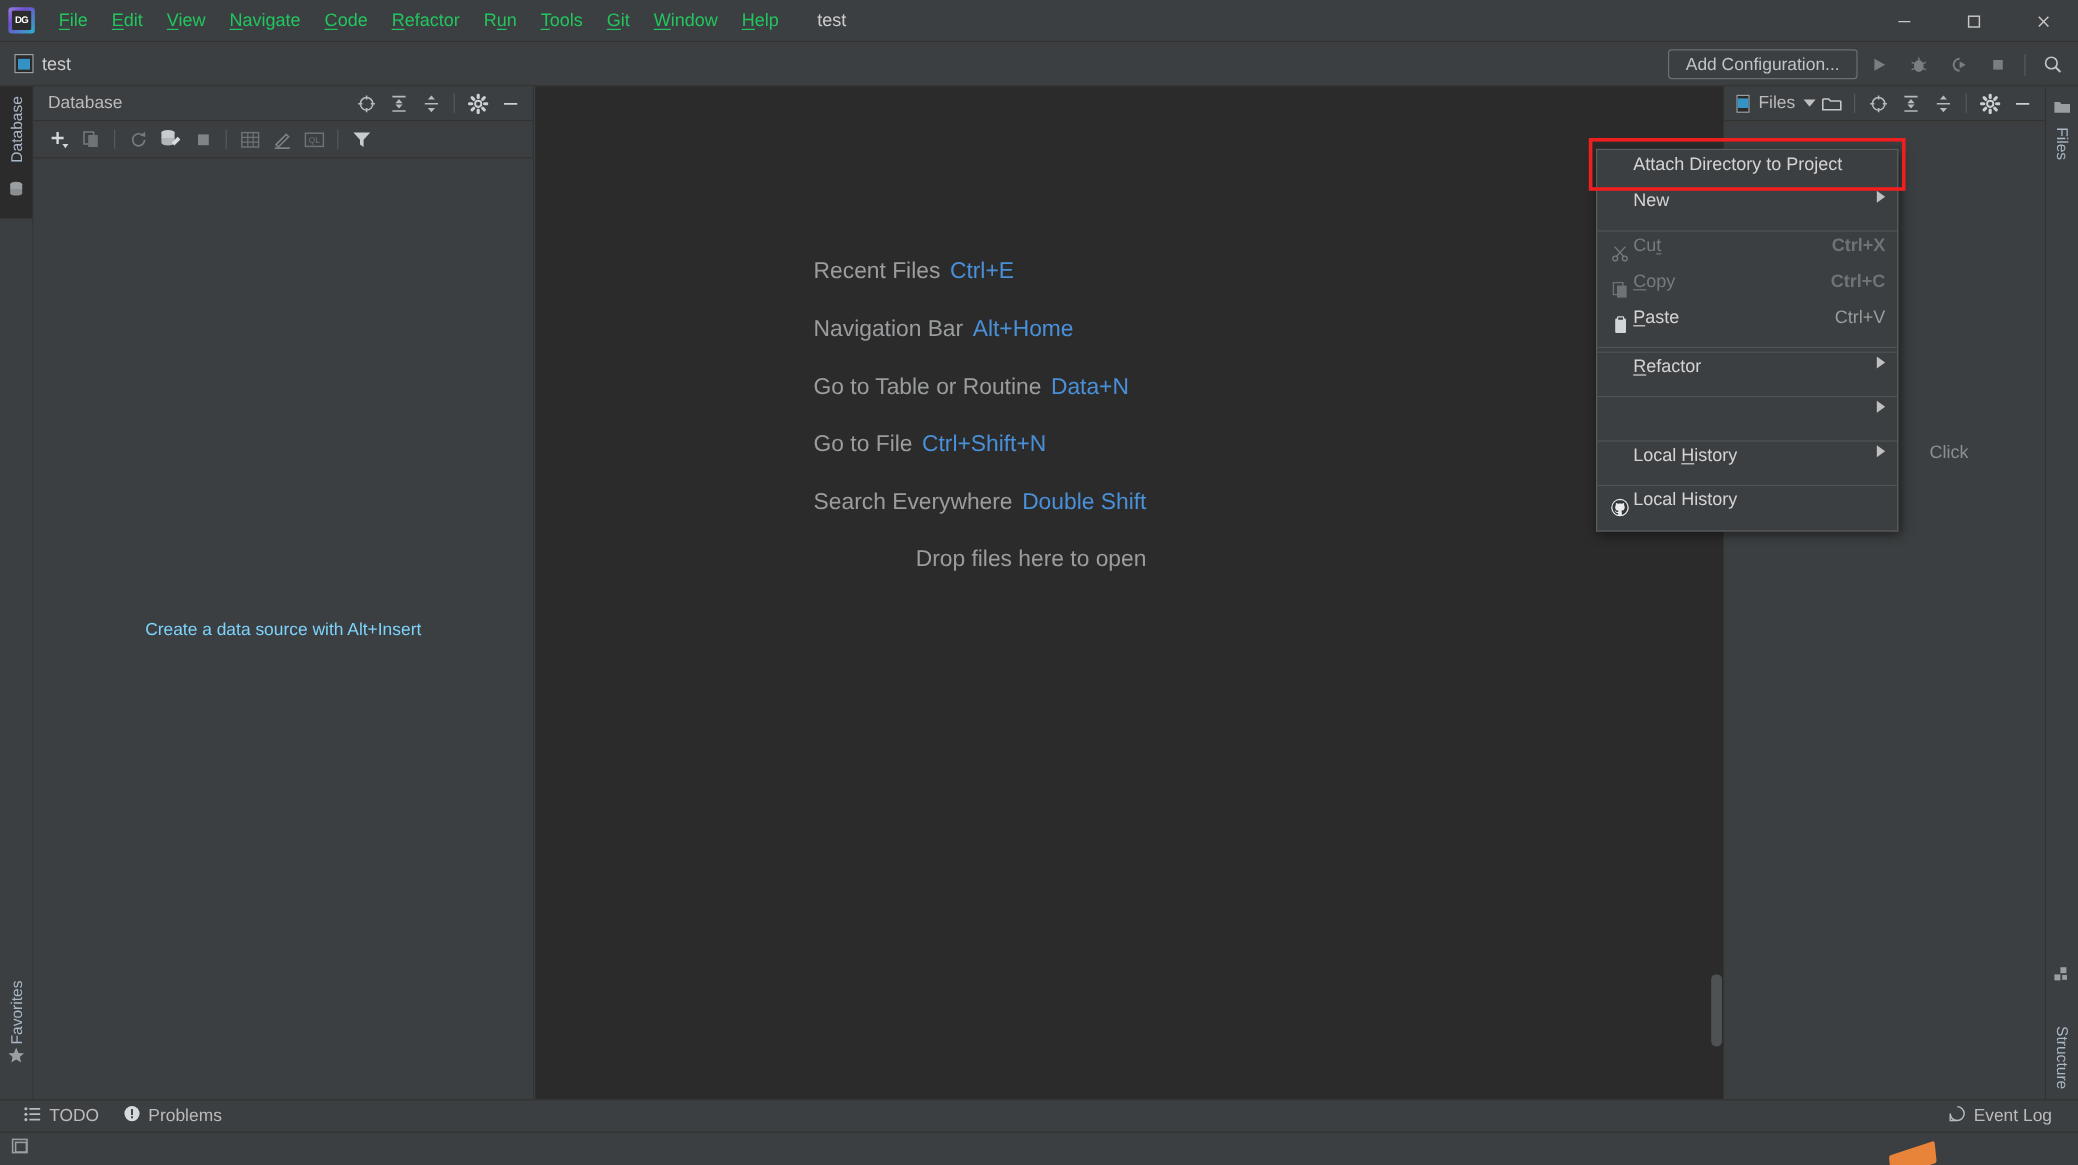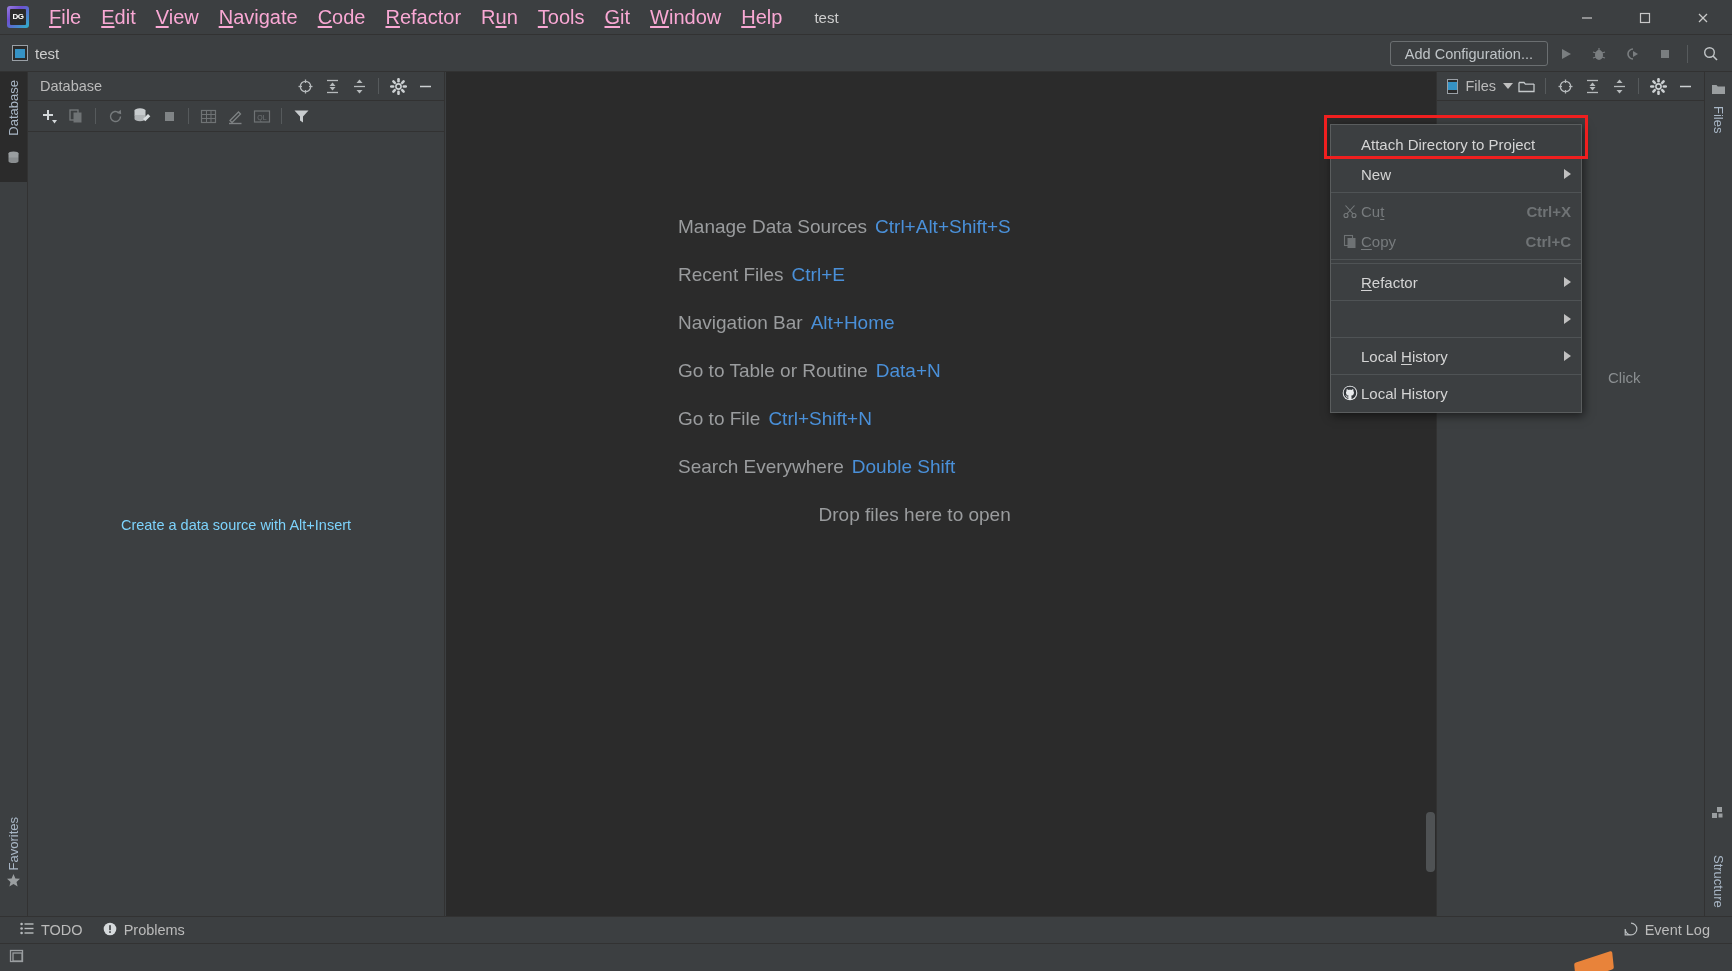--- a/index.html
+++ b/index.html
@@ -26,21 +26,21 @@
   }
   .app-logo .inner {
     position: absolute; left: 3px; top: 3px; right: 3px; bottom: 3px;
     background: #2b2b2b; border-radius: 1px;
   }
   .app-logo span {
     position: relative; color: #ffffff; font-size: 8px; font-weight: bold;
     letter-spacing: -0.5px; line-height: 1;
   }
   .menu-item {
-    font-size: 20px; color: #f9a8d4; padding: 4px 10px; cursor: default;
+    font-size: 15px; color: #22c55e; padding: 4px 10px; cursor: default;
     white-space: nowrap;
   }
   .menu-item u { text-decoration: underline; text-underline-offset: 2px; }
   .proj-name-top { font-size: 15px; color: #cdcdcd; margin-left: 22px; }
 
   .wincontrols { position: absolute; right: 0; top: 0; height: 35px; display: flex; }
   .wc { width: 58px; height: 35px; display: flex; align-items: center; justify-content: center; }
   .wc svg { display: block; }
 
   
@@ -142,21 +142,21 @@
   .files-body { position:absolute; top:30px; left:0; right:0; bottom:0; background:#3c3f41; }
 
   
   .ctxmenu {
     position: absolute; left: 1330px; top: 124px; width: 252px;
     background: #3c3f41; border: 1px solid #5a5d5e;
     box-shadow: 2px 3px 9px rgba(0,0,0,0.55);
     padding: 4px 0 4px 0; z-index: 50;
   }
   .mi {
-    height: 30px; display: flex; align-items: center; position: relative;
+    height: 30px; display: flex; position: relative;
     font-size: 15px; color: #d4d4d4; padding-left: 8px; padding-right: 10px;
   }
   .mi.disabled { color: #777b7d; }
   .mi-ico { width: 22px; min-width:22px; display:flex; align-items:center; justify-content:center; }
   .mi-label { flex: 1; white-space: nowrap; }
   .mi-label u { text-decoration: underline; text-underline-offset: 2px; }
   .mi-accel { font-size: 15px; color: #9a9c9e; margin-left: 18px; white-space: nowrap; }
   .mi.disabled .mi-accel { color: #6f7375; font-weight: bold; }
   .mi-arrow {
     width:0;height:0;border-top:5px solid transparent;border-bottom:5px solid transparent;
@@ -428,23 +428,20 @@
     </div>
 
     <div class="db-body">
       <div class="db-empty">Create a data source with Alt+Insert</div>
     </div>
   </div>
 
   <div class="editor-bg">
     <div class="welcome">
       <div class="wrow">
-        <span>Manage Data Sources</span><span class="key">Ctrl+Alt+Shift+S</span>
-      </div>
-      <div class="wrow">
         <span>Recent Files</span><span class="key">Ctrl+E</span>
       </div>
       <div class="wrow">
         <span>Navigation Bar</span><span class="key">Alt+Home</span>
       </div>
       <div class="wrow">
         <span>Go to Table or Routine</span><span class="key">Data+N</span>
       </div>
       <div class="wrow">
         <span>Go to File</span><span class="key">Ctrl+Shift+N</span>
@@ -548,20 +545,30 @@
     <div class="mi disabled">
       <div class="mi-ico">
         <svg width="15" height="15" viewBox="0 0 15 15">
           <rect x="1.5" y="1.5" width="8" height="10" fill="none" stroke="#6e7274" stroke-width="1.1"></rect>
           <rect x="4.5" y="4" width="8" height="10" fill="#6e7274"></rect>
         </svg>
       </div>
       <div class="mi-label"><u>C</u>opy</div>
       <div class="mi-accel">Ctrl+C</div>
     </div>
+    <div class="mi">
+      <div class="mi-ico">
+        <svg width="15" height="16" viewBox="0 0 15 16">
+          <rect x="3" y="2.5" width="9" height="12" rx="1" fill="#d2d6d8"></rect>
+          <rect x="5" y="1" width="5" height="3" rx="0.6" fill="#3c3f41" stroke="#d2d6d8" stroke-width="1"></rect>
+        </svg>
+      </div>
+      <div class="mi-label"><u>P</u>aste</div>
+      <div class="mi-accel">Ctrl+V</div>
+    </div>
     <div class="mi-sep"></div>
     <div class="mi-sep"></div>
     <div class="mi">
       <div class="mi-ico"></div>
       <div class="mi-label"><u>R</u>efactor</div>
       <div class="mi-arrow"></div>
     </div>
     <div class="mi-sep"></div>
     <div class="mi">
       <div class="mi-ico"></div>

